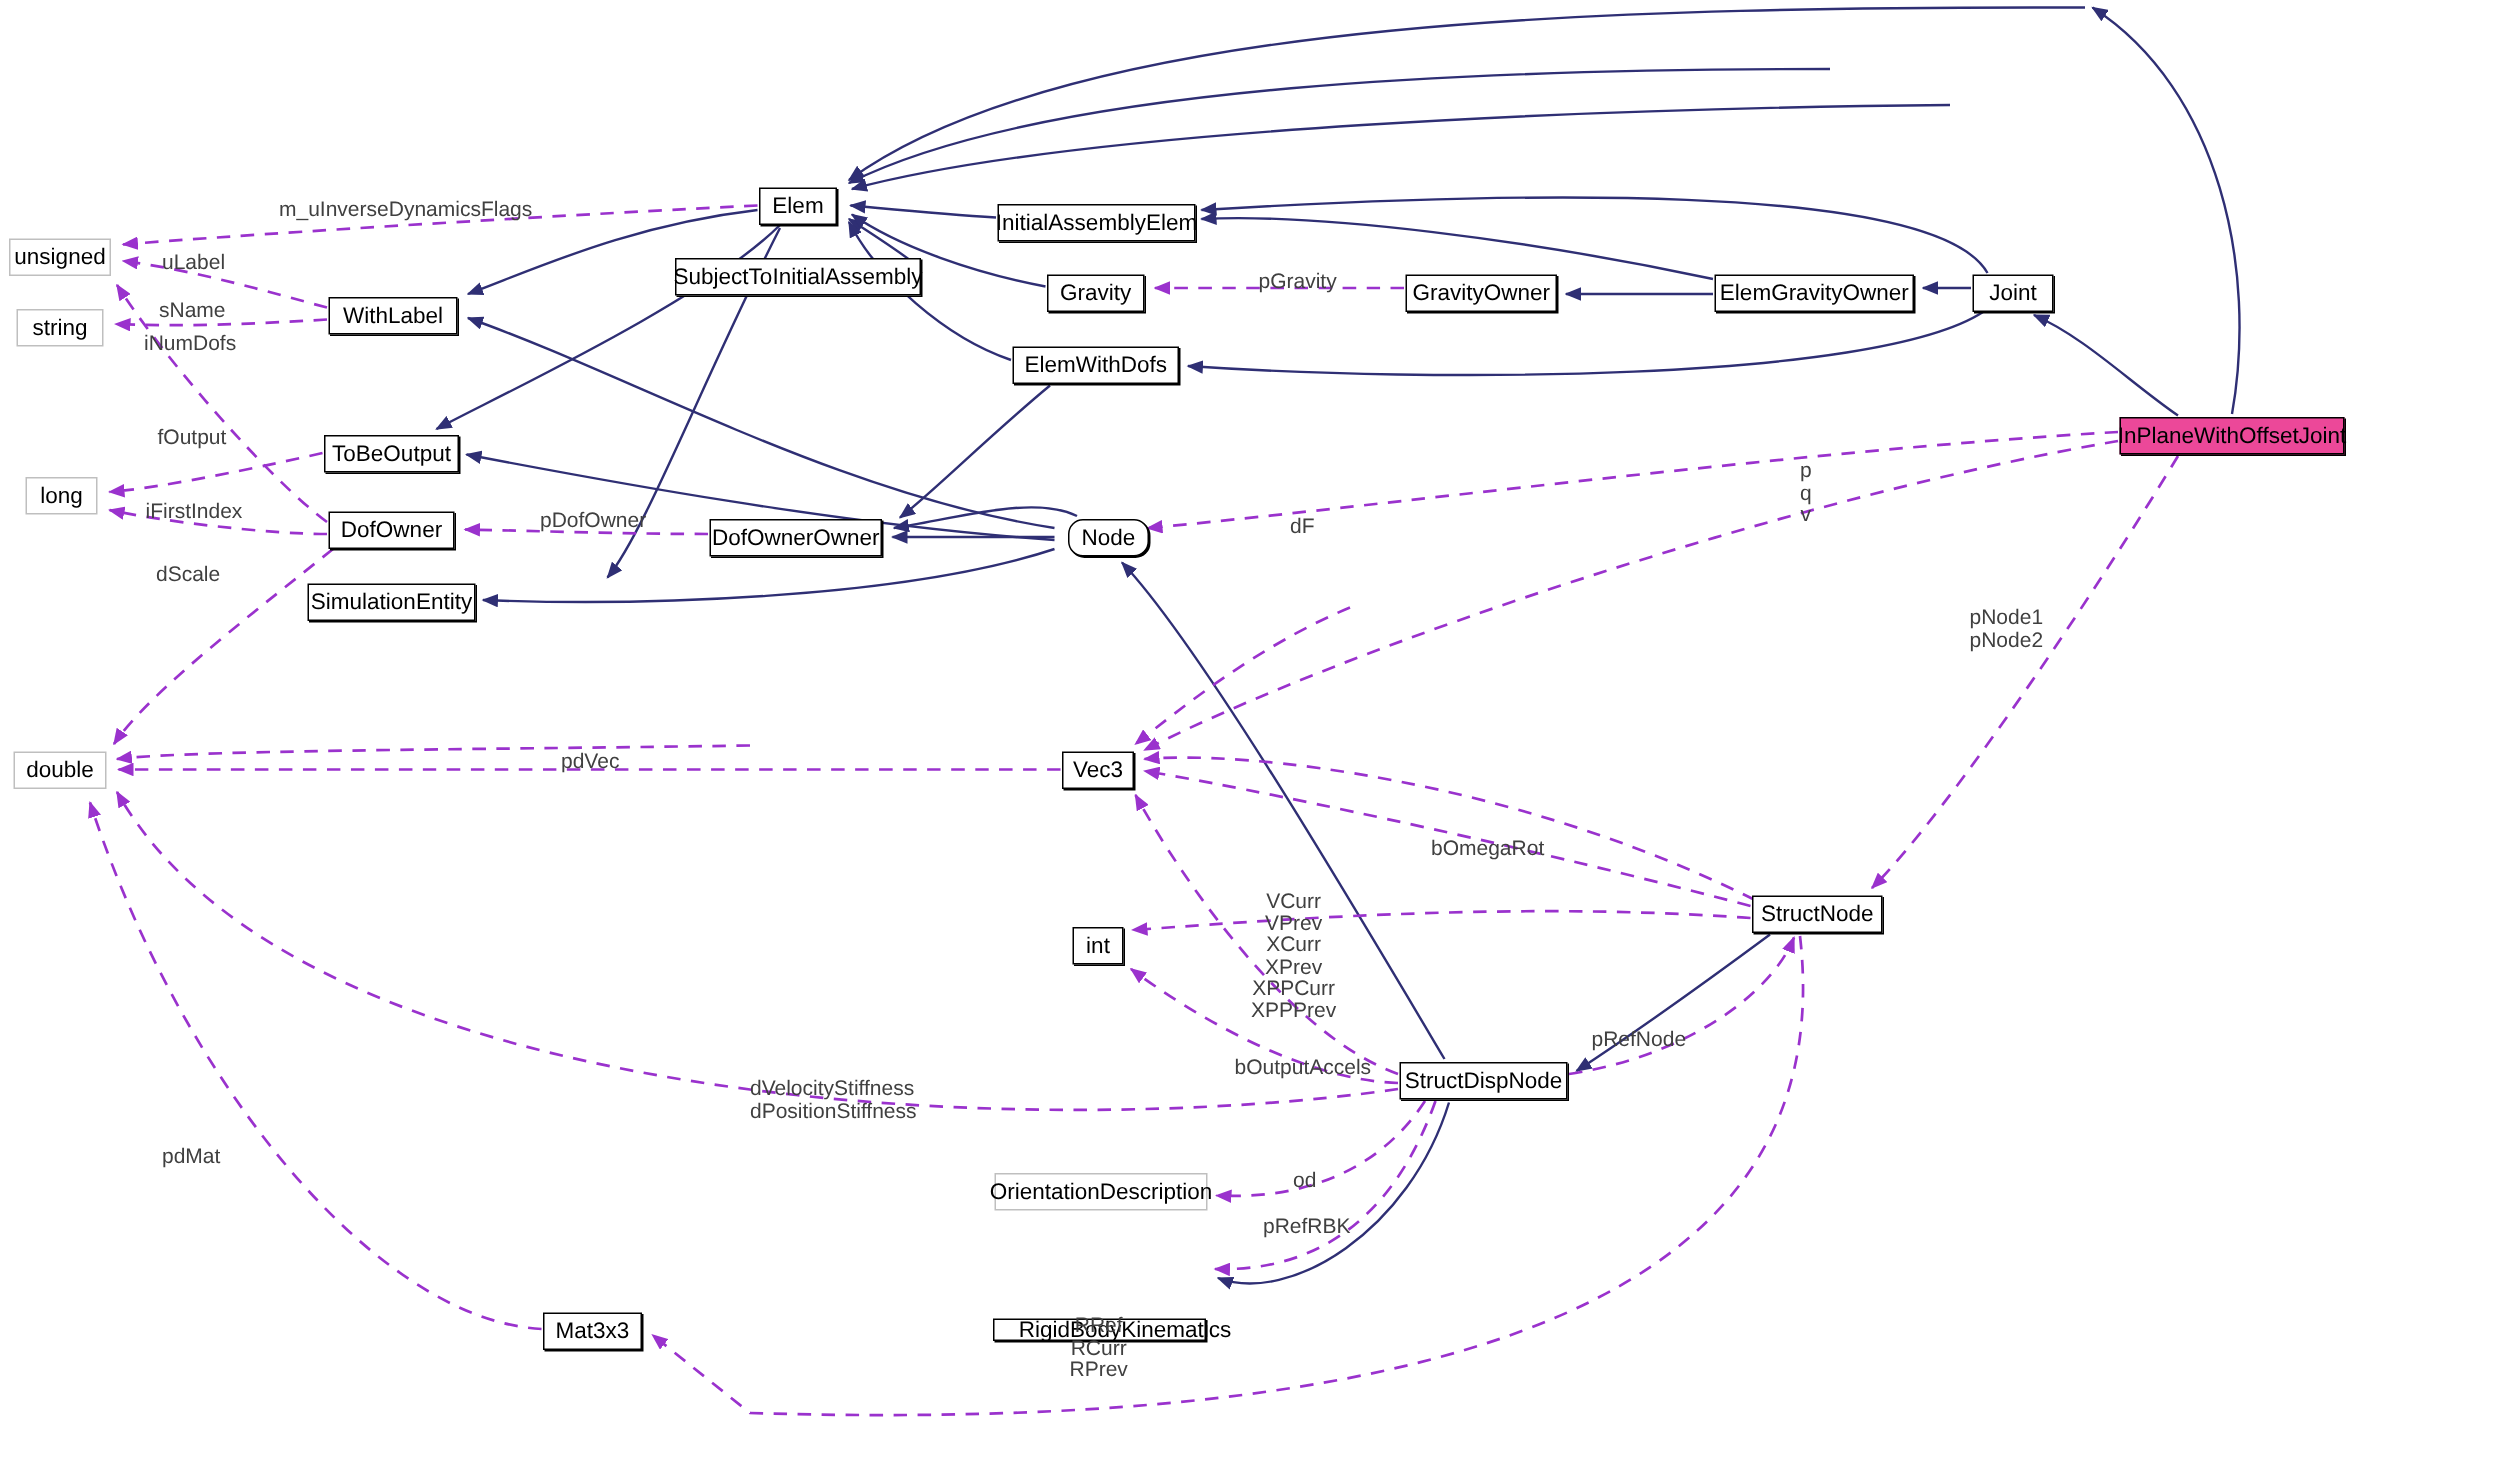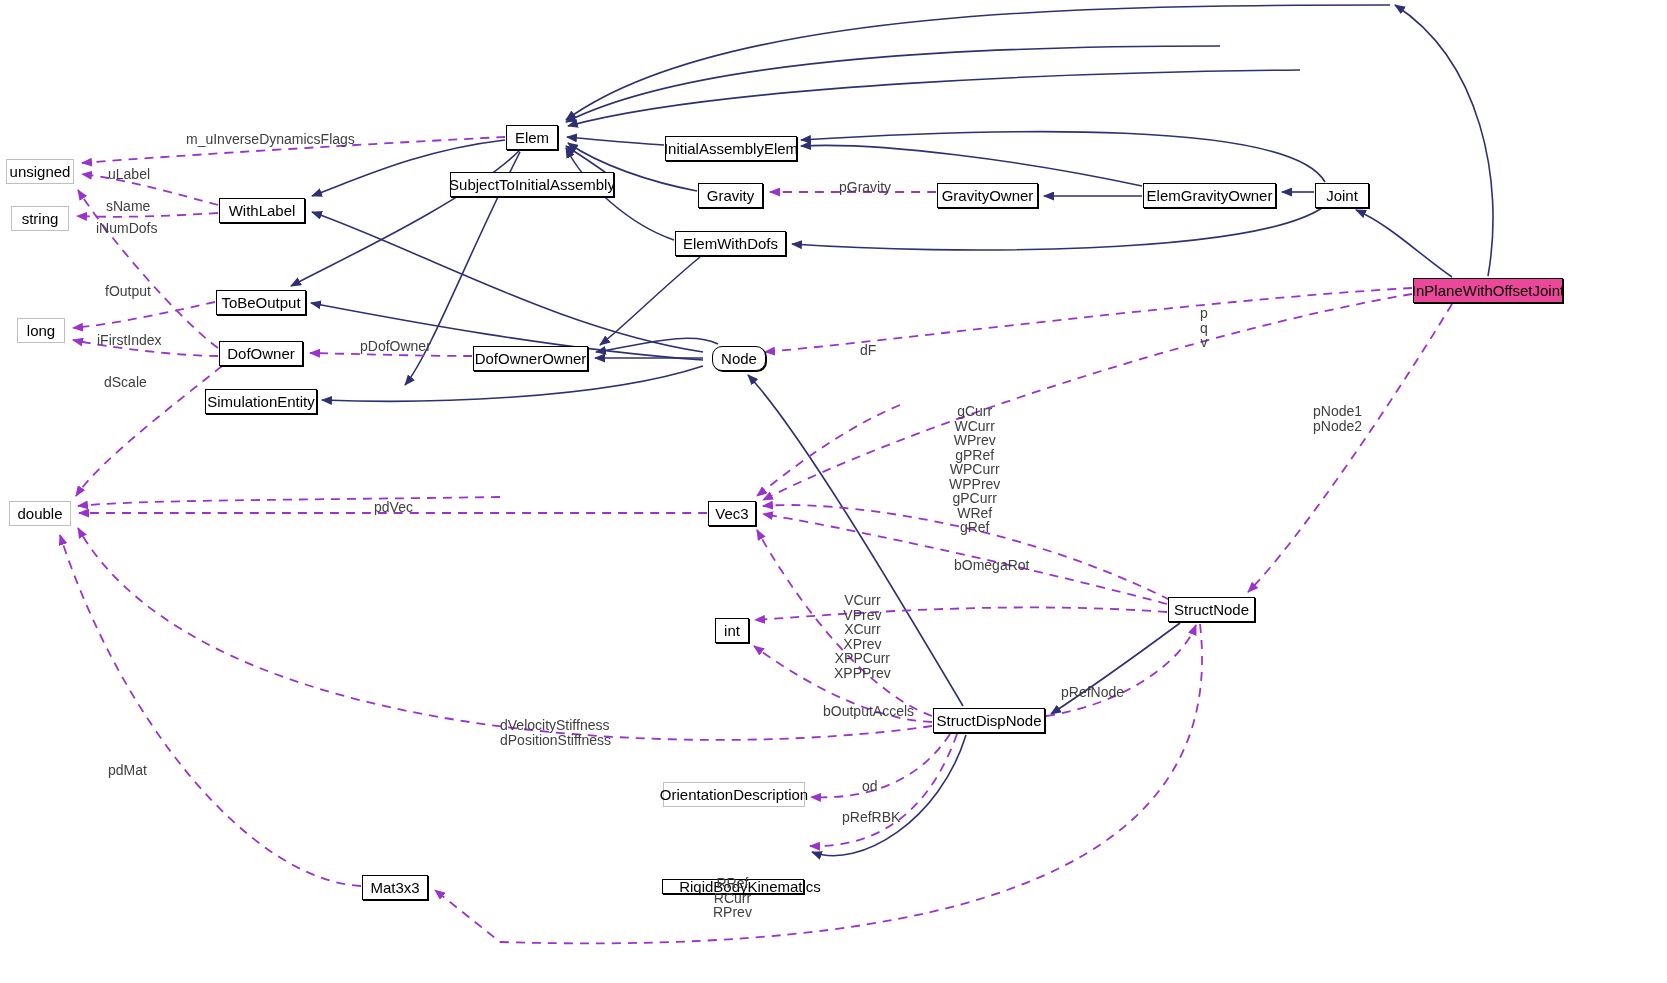--- a/index.html
+++ b/index.html
@@ -241,29 +241,20 @@
   <div class="elabel left" style="left:97px;top:333px;">iFirstIndex</div>
   <div class="elabel left" style="left:104px;top:375px;">dScale</div>
   <div class="elabel left" style="left:360px;top:339px;">pDofOwner</div>
   <div class="elabel left" style="left:374px;top:500px;">pdVec</div>
   <div class="elabel left" style="left:108px;top:763px;">pdMat</div>
   <div class="elabel left" style="left:839px;top:180px;">pGravity</div>
   <div class="elabel left" style="left:860px;top:343px;">dF</div>
   <div class="elabel" style="left:1200px;top:306px;">p
 q
 v</div>
-  <div class="elabel" style="left:949px;top:404px;">gCurr
-WCurr
-WPrev
-gPRef
-WPCurr
-WPPrev
-gPCurr
-WRef
-gRef</div>
   <div class="elabel left" style="left:1313px;top:404px;">pNode1
 pNode2</div>
   <div class="elabel left" style="left:954px;top:558px;">bOmegaRot</div>
   <div class="elabel" style="left:834px;top:593px;">VCurr
 VPrev
 XCurr
 XPrev
 XPPCurr
 XPPPrev</div>
   <div class="elabel left" style="left:1061px;top:685px;">pRefNode</div>

